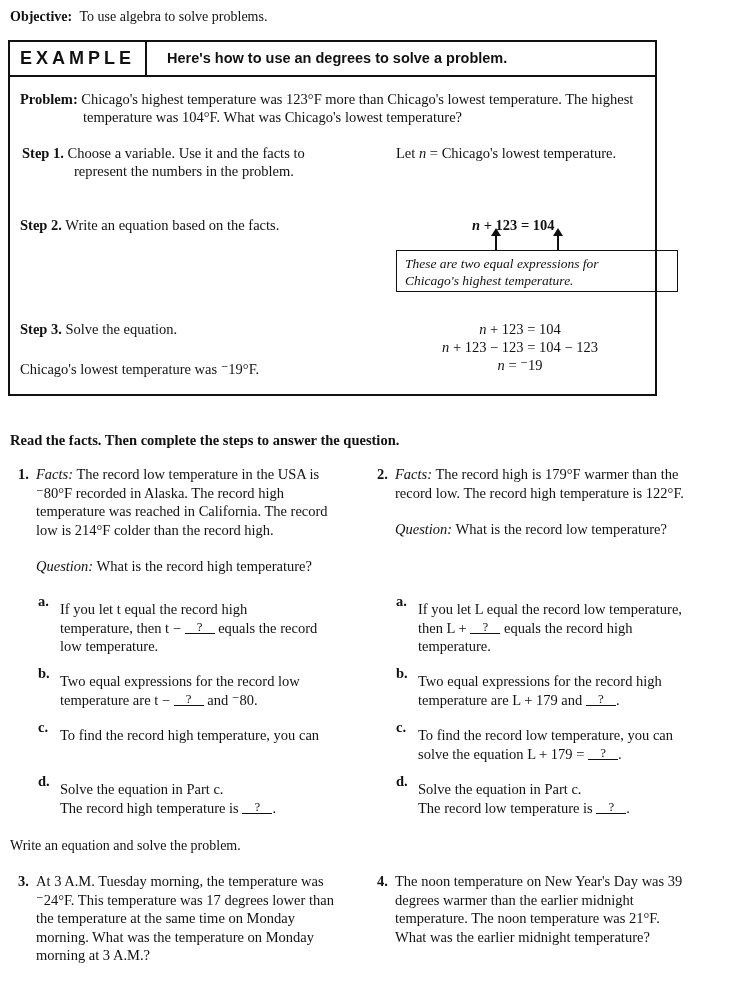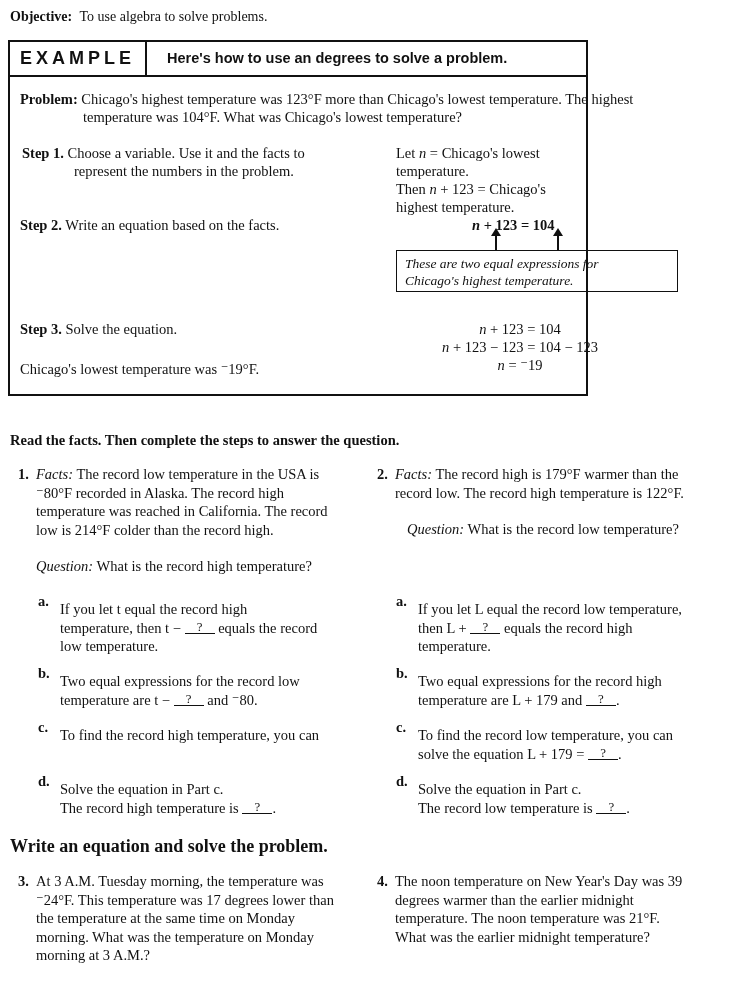--- a/index.html
+++ b/index.html
@@ -7,21 +7,21 @@
       width: 750px; height: 993px; position: relative; overflow: hidden;
       font-family: "Liberation Serif", "DejaVu Serif", serif;
       color: #111; font-size: 14.5px; line-height: 18px;
     }
     .abs { position: absolute; }
 
     #objective { left: 10px; top: 8px; font-size: 14px; }
     #objective .lbl { font-weight: bold; margin-right: 4px; }
 
     #example-box {
-      left: 8px; top: 40px; width: 580px; height: 356px;
+      left: 8px; top: 40px; width: 649px; height: 356px;
       border: 2px solid #111; box-sizing: border-box;
     }
     #example-header {
       position: absolute; left: 0; top: 0; right: 0; height: 33px;
       border-bottom: 2px solid #111;
     }
     #example-tag {
       position: absolute; left: 0; top: 0; width: 137px; height: 33px;
       border-right: 2px solid #111; box-sizing: border-box;
       font-family: "Liberation Sans", "DejaVu Sans", sans-serif; font-weight: bold;
@@ -56,21 +56,21 @@
       position: absolute; left: -4px; top: -4px; width: 0; height: 0;
       border-left: 5px solid transparent; border-right: 5px solid transparent; border-bottom: 8px solid #111;
     }
 
     #step3 { left: 10px; top: 278px; }
     #step3-lines { left: 380px; top: 278px; width: 260px; text-align: center; }
     #step3-lines .var { font-style: italic; }
     #conclusion { left: 10px; top: 318px; }
 
     #section1 { left: 10px; top: 431px; font-family: "Liberation Serif", serif; font-weight: bold; font-size: 14.5px; }
-    #section2 { left: 10px; top: 837px; font-family: "Liberation Serif", serif; font-weight: bold; font-size: 18px; text-align: right; }
+    #section2 { left: 10px; top: 837px; font-family: "Liberation Serif", serif; font-weight: normal; font-size: 14px; text-align: right; }
 
     .exercise { position: absolute; font-size: 14.5px; line-height: 18.5px; }
     .ex-num { font-weight: bold; position: absolute; left: 0; top: 0; }
     .ex-body { margin-left: 18px; }
     .ital { font-style: italic; }
     .blank {
       display: inline-block; min-width: 30px; border-bottom: 1px solid #111;
       text-align: center; line-height: 13px; font-size: 13px; vertical-align: 2px;
     }
 
@@ -104,23 +104,20 @@
     <div>
       <span class="step-label">Step 1.</span>
       <span>Choose a variable. Use it and the facts to</span>
     </div>
     <div class="l2">represent the numbers in the problem.</div>
   </div>
   <div id="step1-right" class="inbox">
     <div>
       <span>Let </span><span class="ital">n</span><span> = Chicago's lowest temperature.</span>
     </div>
-    <div>
-      <span>Then </span><span class="ital">n</span><span> + 123 = Chicago's highest temperature.</span>
-    </div>
   </div>
 
   <div id="step2" class="inbox">
     <span class="step-label">Step 2.</span>
     <span>Write an equation based on the facts.</span>
   </div>
   <div id="step2-eq" class="inbox">
     <span class="var">n</span><span> + 123 = 104</span>
   </div>
   <div id="arrow1" class="inbox">
@@ -186,21 +183,21 @@
     <div>Solve the equation in Part c.</div>
     <div><span>The record high temperature is </span><span class="blank">?</span><span>.</span></div>
   </div>
 </div>
 
 <div class="exercise" style="left:377px; top:465px; width:360px;">
   <span class="ex-num">2.</span>
   <div class="ex-body">
     <div><span class="ital">Facts:</span> <span>The record high is 179°F warmer than the</span></div>
     <div>record low. The record high temperature is 122°F.</div>
-    <div style="margin-top:18px;margin-left:12px;"><span class="ital">Question:</span> <span>What is the record low temperature?</span></div>
+    <div style="margin-top:18px;"><span class="ital">Question:</span> <span>What is the record low temperature?</span></div>
   </div>
 </div>
 
 <div class="sub" style="left:396px; top:592px; width:345px;">
   <span class="sub-letter">a.</span>
   <div class="sub-body">
     <div>If you let L equal the record low temperature,</div>
     <div><span>then L + </span><span class="blank">?</span><span> equals the record high</span></div>
     <div>temperature.</div>
   </div>

